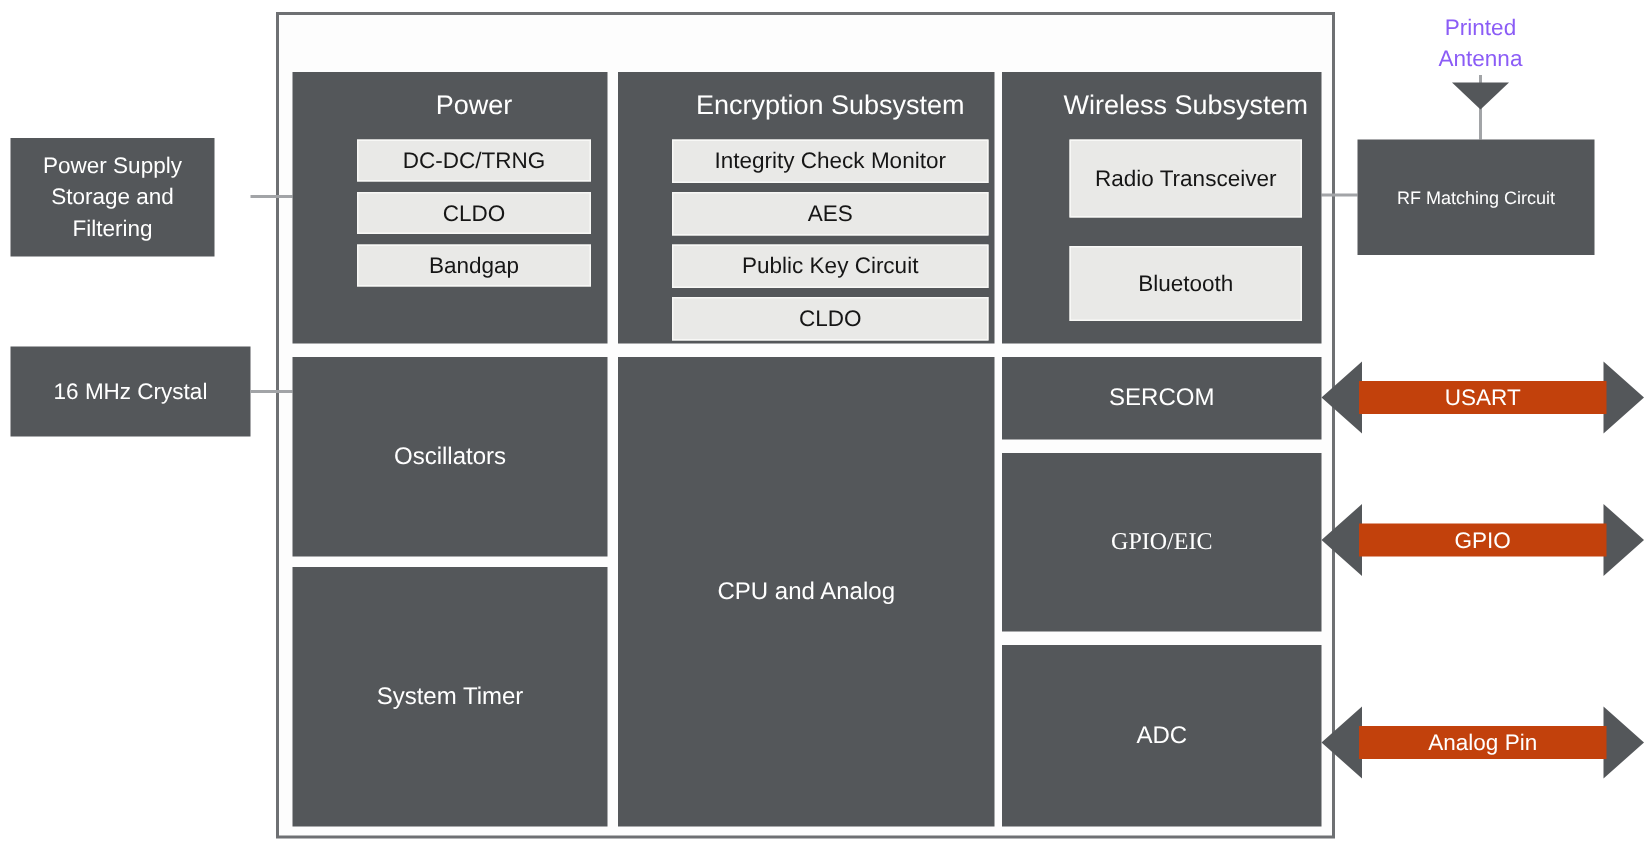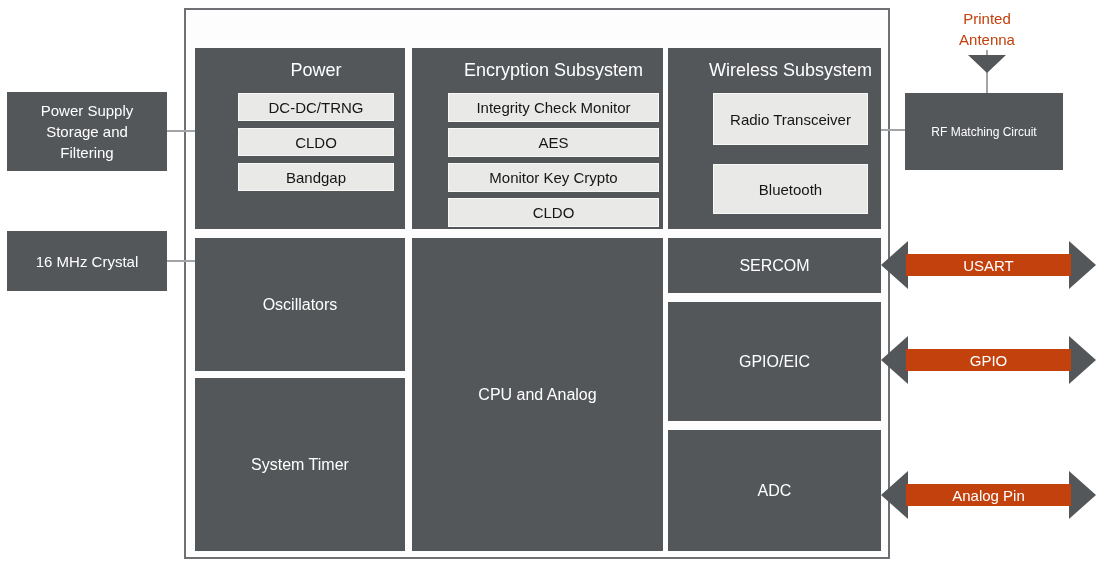--- a/index.html
+++ b/index.html
@@ -81,21 +81,21 @@
     border-right: 19px solid transparent;
     border-top: 18px solid #54575a;
   }
   .antenna-text {
     position: absolute;
     left: 937px; top: 8px;
     width: 100px;
     text-align: center;
     font-size: 15px;
     line-height: 21px;
-    color: #c2410c;
+    color: #8b5cf6;
   }
   .io-arrow {
     position: absolute;
     left: 881px;
     width: 215px;
     height: 48px;
     z-index: 3;
   }
   .io-arrow .head-left {
     position: absolute; left: 0; top: 0;
@@ -123,21 +123,21 @@
     font-size: 15px;
   }
 </style>
 </head>
 <body>
 
 <div class="canvas">
 
   <div class="chip-outline"></div>
 
-  <div class="dark-box" style="left:7px; top:92px; width:160px; height:79px; font-size:15px;">
+  <div class="dark-box" style="left:7px; top:92px; width:136px; height:79px; font-size:15px;">
     <span class="ext-label-inner">Power Supply Storage and Filtering</span>
   </div>
   <div class="dark-box" style="left:7px; top:231px; width:160px; height:60px; font-size:15px;">
     <span>16 MHz Crystal</span>
   </div>
 
   <div class="conn-line" style="left:167px; top:130px; width:28px;"></div>
   <div class="conn-line" style="left:167px; top:260px; width:28px;"></div>
   <div class="conn-line" style="left:881px; top:129px; width:24px;"></div>
 
@@ -145,21 +145,21 @@
     <div class="group-title">Power</div>
     <div class="light-item power-item">DC-DC/TRNG</div>
     <div class="light-item power-item">CLDO</div>
     <div class="light-item power-item">Bandgap</div>
   </div>
 
   <div class="dark-box group" style="left:412px; top:48px; width:251px; height:181px;">
     <div class="group-title">Encryption Subsystem</div>
     <div class="light-item enc-item">Integrity Check Monitor</div>
     <div class="light-item enc-item">AES</div>
-    <div class="light-item enc-item">Monitor Key Crypto</div>
+    <div class="light-item enc-item">Public Key Circuit</div>
     <div class="light-item enc-item">CLDO</div>
   </div>
 
   <div class="dark-box group" style="left:668px; top:48px; width:213px; height:181px;">
     <div class="group-title">Wireless Subsystem</div>
     <div class="light-item wl-item-1">Radio Transceiver</div>
     <div class="light-item wl-item-2">Bluetooth</div>
   </div>
 
   <div class="dark-box" style="left:195px; top:238px; width:210px; height:133px; font-size:16px;">
@@ -167,21 +167,21 @@
   </div>
   <div class="dark-box" style="left:195px; top:378px; width:210px; height:173px; font-size:16px;">
     <span>System Timer</span>
   </div>
   <div class="dark-box" style="left:412px; top:238px; width:251px; height:313px; font-size:16px;">
     <span>CPU and Analog</span>
   </div>
   <div class="dark-box" style="left:668px; top:238px; width:213px; height:55px; font-size:16px;">
     <span>SERCOM</span>
   </div>
-  <div class="dark-box" style="left:668px; top:302px; width:213px; height:119px; font-size:16px;">
+  <div class="dark-box" style="left:668px; top:302px; width:213px; height:119px; font-size:16px;font-family:Liberation Serif, serif;">
     <span>GPIO/EIC</span>
   </div>
   <div class="dark-box" style="left:668px; top:430px; width:213px; height:121px; font-size:16px;">
     <span>ADC</span>
   </div>
 
   <div class="antenna-text">Printed Antenna</div>
   <div class="antenna-stem" style="left:986px; top:50px; height:43px;"></div>
   <div class="antenna-tri" style="left:968px; top:55px;"></div>
 

